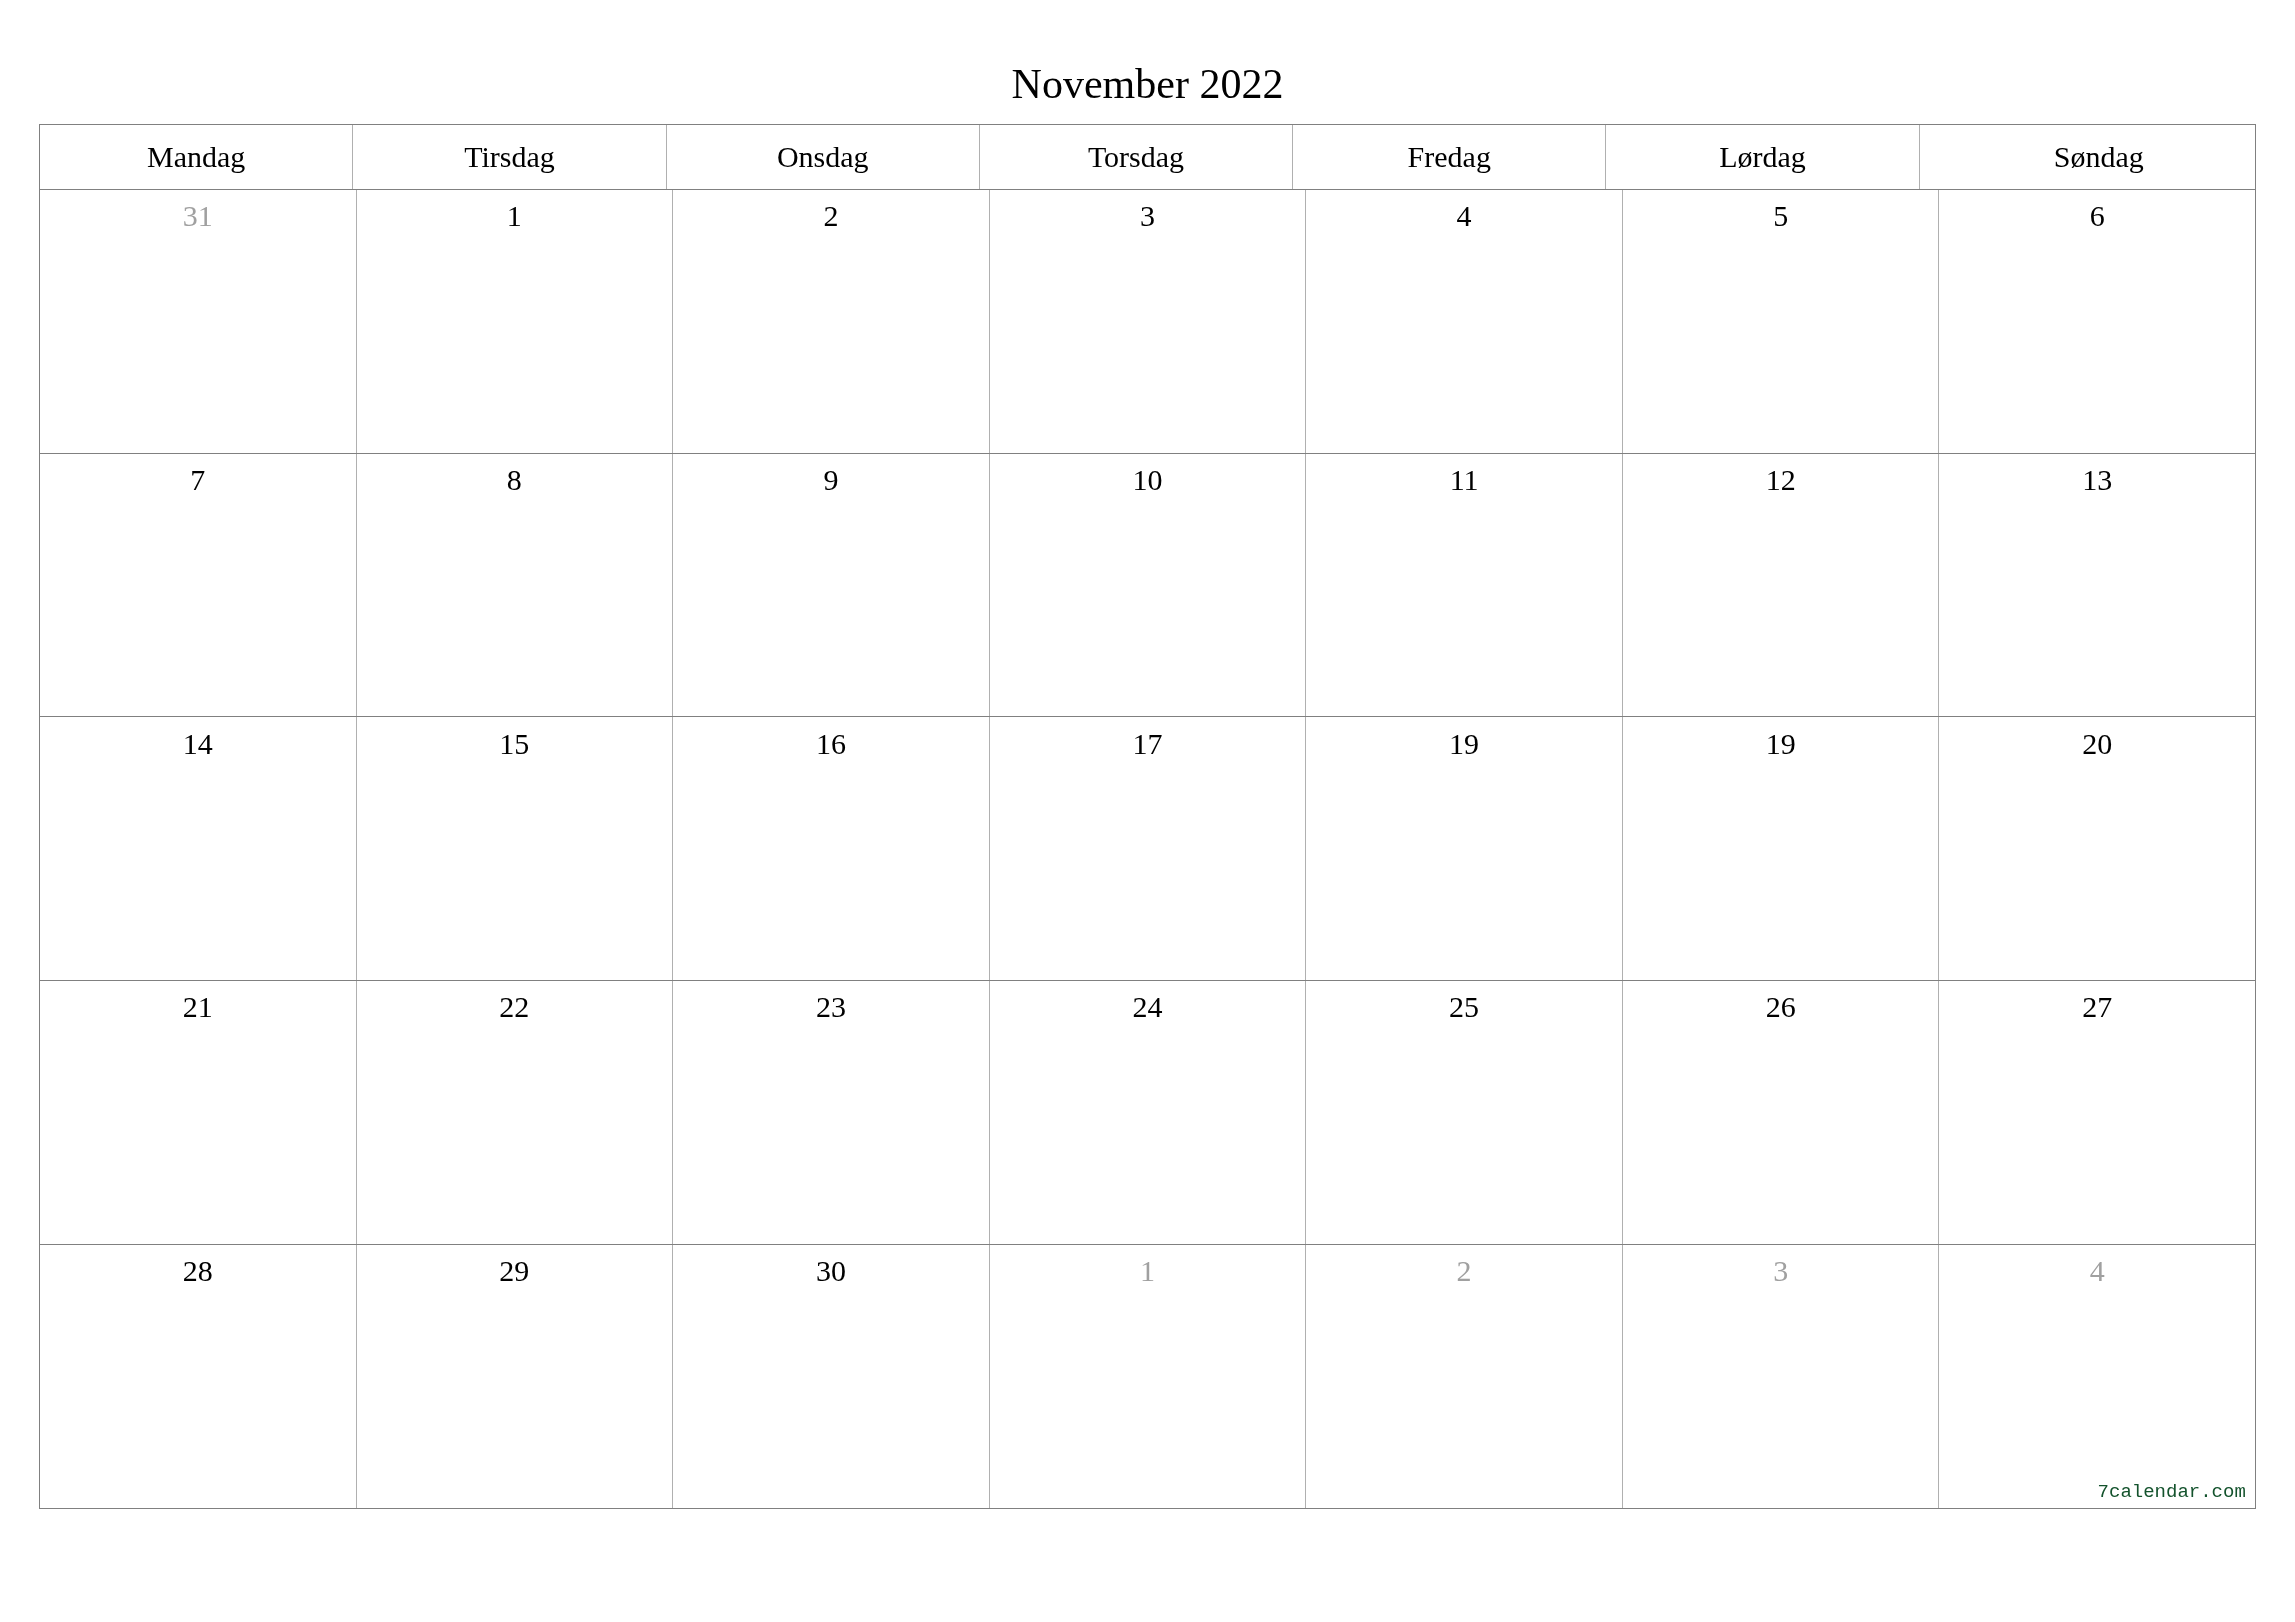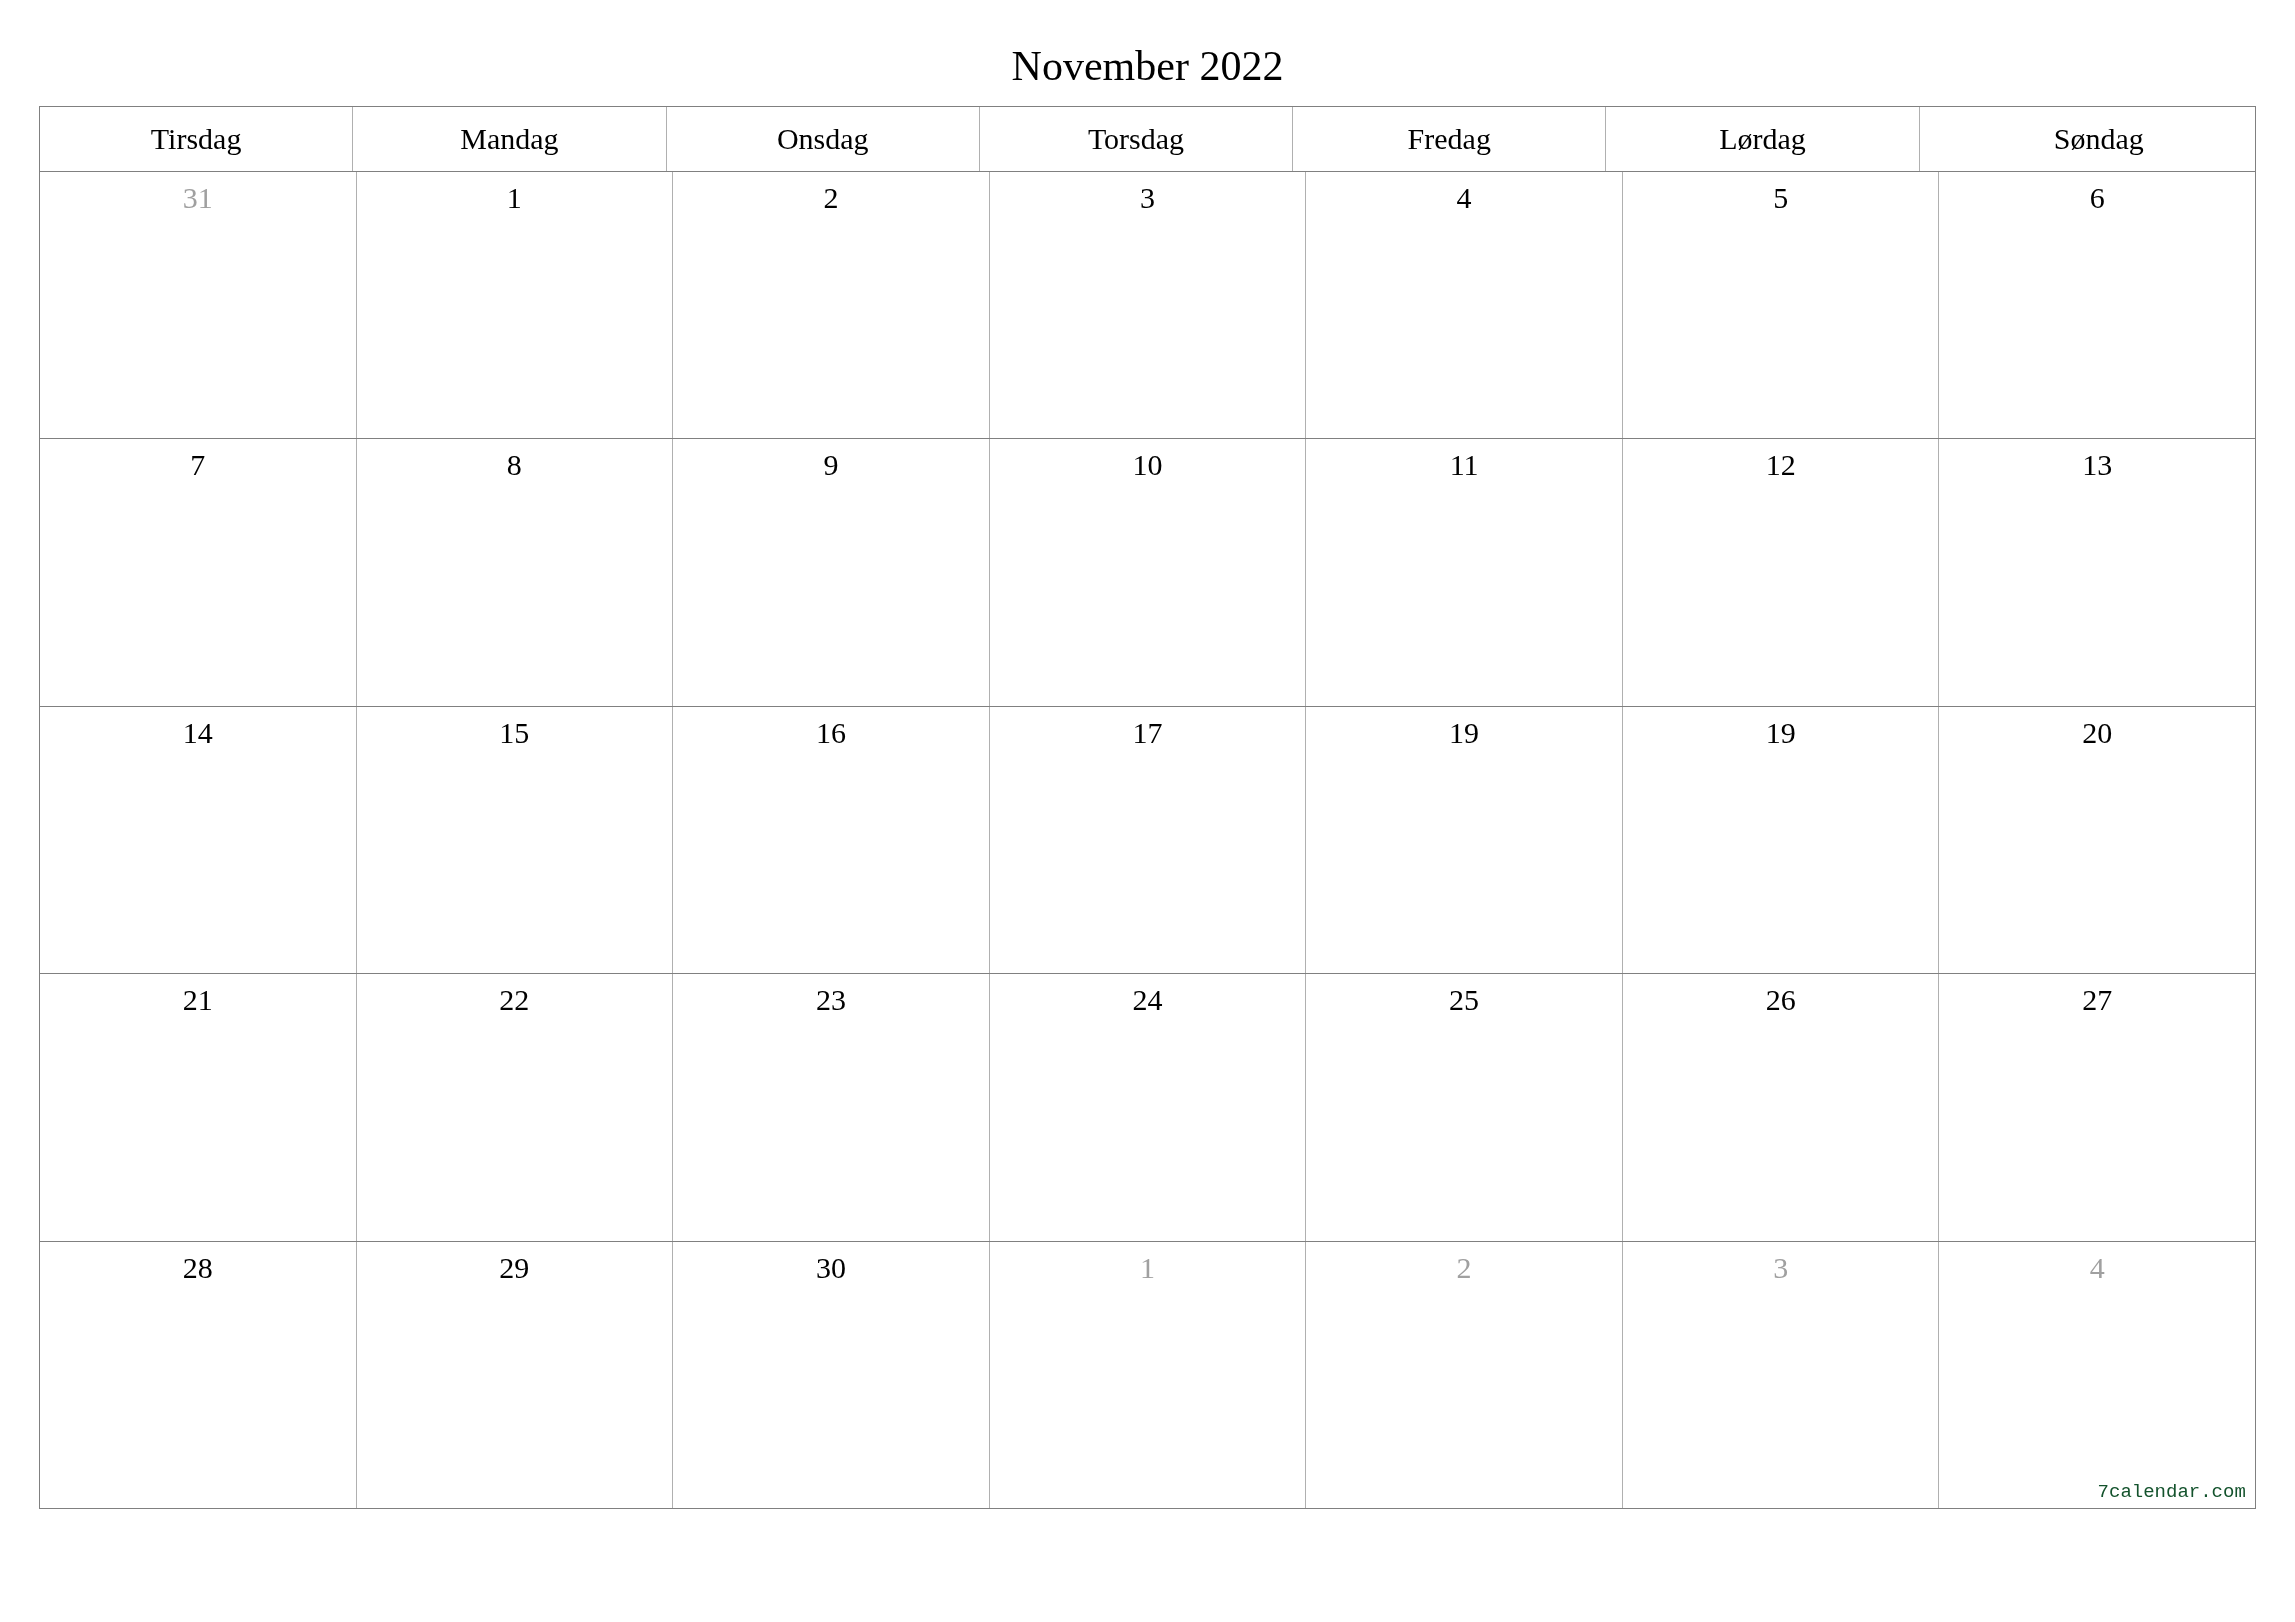--- a/index.html
+++ b/index.html
@@ -1,21 +1,21 @@
 <!DOCTYPE html>
 <html style="font-size:10.5px"><head>
 <meta charset="utf-8">
 <style>
   * { box-sizing: border-box; margin: 0; padding: 0; }
   html, body { width: 2295px; height: 1623px; background: #ffffff; }
   body { font-family: "Times New Roman", Times, serif; color: #000; }
   .page {
     width: 2295px;
     height: 1542px;
-    padding: 42px 39px 33px 39px;
+    padding: 60px 39px 33px 39px;
     display: flex;
     flex-direction: column;
   }
   .title {
     text-align: center;
     font-size: 42px;
     font-weight: 400;
     margin-bottom: 15.7px;
   }
   .calendar {
@@ -70,22 +70,22 @@
     font-family: Liberation Mono, monospace;
   }
 </style>
 </head>
 <body>
 
 <div class="page">
   <div class="title">November 2022</div>
   <div class="calendar">
     <div class="header-row">
+      <div class="header-cell">Mandag</div>
       <div class="header-cell">Tirsdag</div>
-      <div class="header-cell">Mandag</div>
       <div class="header-cell">Onsdag</div>
       <div class="header-cell">Torsdag</div>
       <div class="header-cell">Fredag</div>
       <div class="header-cell">Lørdag</div>
       <div class="header-cell">Søndag</div>
     </div>
     <div class="weeks">
 
       <div class="week-row">
         <div class="day-cell other-month">31</div>

